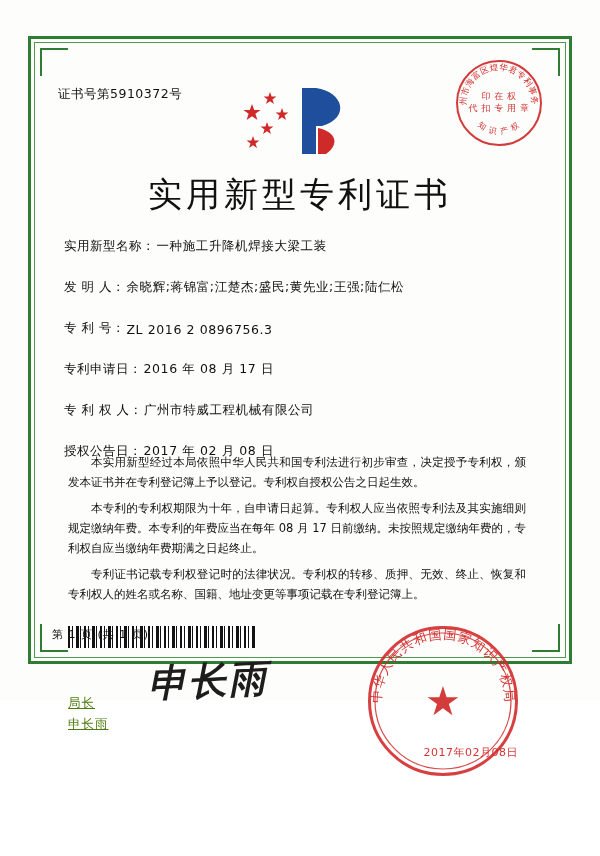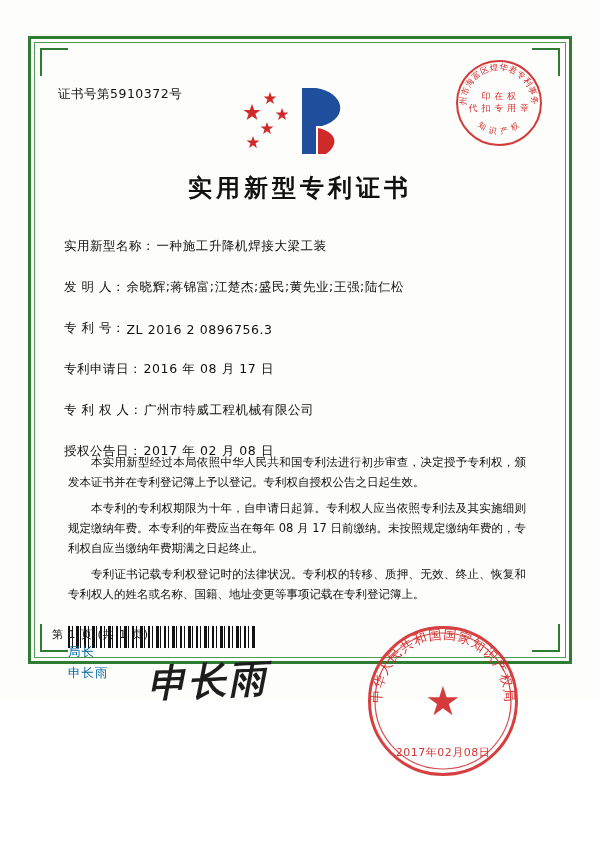--- a/index.html
+++ b/index.html
@@ -112,22 +112,22 @@
     color: #cf2a2a;
   }
 
   .doc-title {
     position: absolute;
     left: 0;
     right: 0;
     top: 112px;
     text-align: center;
     font-family: "DejaVu Serif", "Liberation Serif", serif;
-    font-size: 24px;
-    font-weight: bold;
+    font-size: 34px;
+    font-weight: normal;
     letter-spacing: 4px;
     color: #111;
   }
 
   .fields {
     position: absolute;
     left: 12px;
     right: 6px;
     top: 178px;
   }
@@ -175,25 +175,26 @@
         #111 0px, #111 2px, #fff 2px, #fff 4px,
         #111 4px, #111 5px, #fff 5px, #fff 8px,
         #111 8px, #111 11px, #fff 11px, #fff 12px,
         #111 12px, #111 13px, #fff 13px, #fff 16px);
   }
 
   
   .sign-block {
     position: absolute;
     left: 16px;
-    top: 581px;
+    top: 632px;
     font-size: 12.5px;
     line-height: 21px;
-    color: #0369a1;
+    color: #4d7c0f;
     letter-spacing: 1px;
+    text-decoration: underline;
   }
   .signature {
     position: absolute;
     left: 96px;
     top: 596px;
     font-family: "DejaVu Serif", "Liberation Serif", serif;
     font-size: 38px;
     font-style: italic;
     font-weight: bold;
     color: #1d1d1d;
@@ -223,21 +224,21 @@
     transform: translate(-50%, -50%);
     color: #d12b2b;
     font-size: 40px;
     line-height: 40px;
     opacity: .92;
   }
   .seal .seal-date {
     position: absolute;
     left: 0; right: 0;
     bottom: 16px;
-    text-align: center;
+    text-align: right;
     color: #d12b2b;
     font-size: 11px;
     letter-spacing: 0.5px;
     opacity: .95;
   }
   .seal svg { position: absolute; inset: 0; }
 
   .page-footer {
     position: absolute;
     left: 0;

